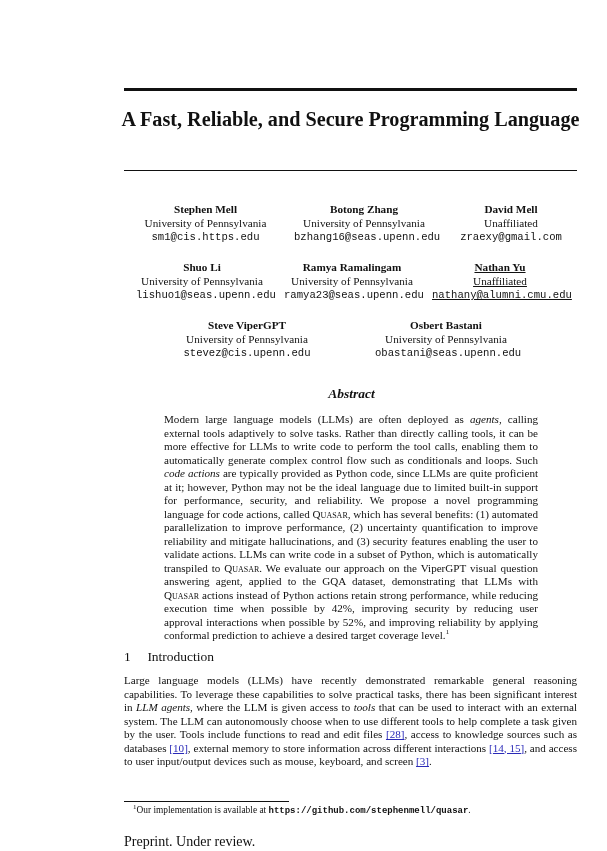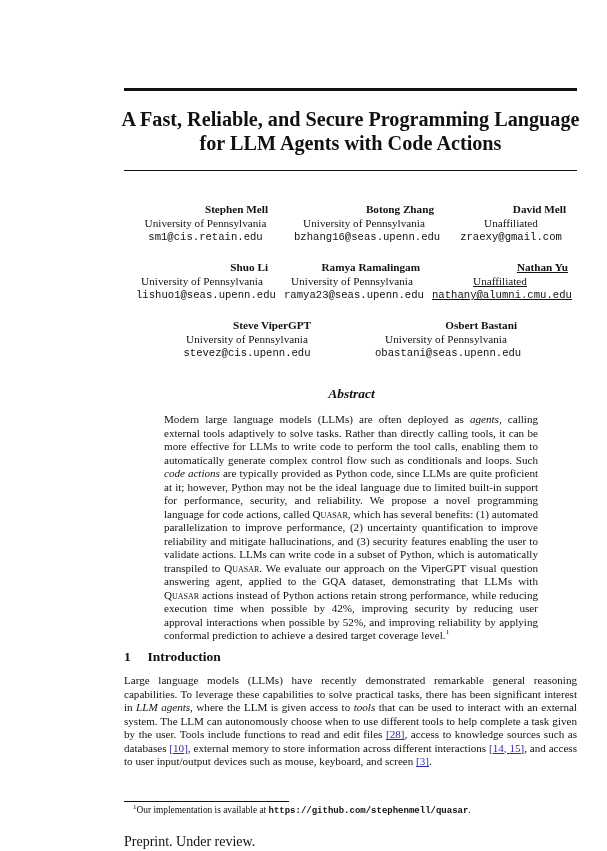--- a/index.html
+++ b/index.html
@@ -4,52 +4,51 @@
 <style>
   html, body { margin: 0; padding: 0; background: #ffffff; }
   body { width: 607px; height: 851px; position: relative; overflow: hidden;
          font-family: "Liberation Serif", "DejaVu Serif", serif; color: #111; }
   .page { position: absolute; left: 12px; top: 0; width: 607px; height: 838px; margin-left: 36px; }
   .rule-top { position: absolute; left: 76px; top: 88px; width: 453px; height: 3px; background: #111; }
   .rule-bot { position: absolute; left: 76px; top: 170px; width: 453px; height: 1px; background: #111; }
   .title { position: absolute; left: 60px; top: 107px; width: 485px; text-align: center;
            font-weight: bold; font-size: 20.2px; line-height: 24px; }
   .author { position: absolute; text-align: center; font-size: 11.2px; line-height: 14px; white-space: nowrap; }
-  .author .name { font-weight: bold; text-align: right; }
+  .author .name { font-weight: bold; }
   .author .email { font-family: "Liberation Mono", "DejaVu Sans Mono", monospace; font-size: 10.6px; }
   .abs-head { position: absolute; left: 0; width: 607px; top: 386px; text-align: center; font-weight: bold; font-size: 13.5px; font-style: italic; }
   .abs-body { position: absolute; left: 116px; top: 413px; width: 374px; font-size: 11.1px; line-height: 13.5px; text-align: justify; }
   .sc { font-variant: small-caps; }
-  .sec-head { position: absolute; left: 76px; top: 649px; font-weight: bold; font-size: 13.5px; }
+  .sec-head { position: absolute; left: 76px; top: 649px; font-weight: normal; font-size: 13.5px; }
   .sec-head .num { display: inline-block; width: 20px; }
   .intro { position: absolute; left: 76px; width: 453px; font-size: 11.1px; line-height: 13.5px; text-align: justify; }
   .p1 { top: 674px; }
   .p2 { top: 769px; }
   .cite { color: #2a2ab8; text-decoration: underline; text-underline-offset: 1px; }
   .fn-rule { position: absolute; left: 76px; top: 801px; width: 165px; height: 1px; background: #111; }
   .footnote { position: absolute; left: 85px; top: 805px; font-size: 9.4px; white-space: nowrap; }
   .footnote .url { font-family: "Liberation Mono", "DejaVu Sans Mono", monospace; font-weight: bold; font-size: 9px; }
   .footer { position: absolute; left: 76px; top: 834px; font-size: 14px; }
   sup { font-size: 7px; line-height: 0; }
 </style>
 </head>
 <body>
 
 <div class="page">
   <div class="rule-top"></div>
   <div class="title">
     <div>A Fast, Reliable, and Secure Programming Language</div>
-    <div>for LLM Agents with Code Actions</div>
   </div>
   <div class="rule-bot"></div>
 
   <div class="author" style="left:95px; top:202px; width:125px;">
     <div class="name">Stephen Mell</div>
     <div>University of Pennsylvania</div>
-    <div class="email">sm1@cis.retain.edu</div>
+    <div class="email">sm1@cis.https.edu</div>
   </div>
   <div class="author" style="left:246px; top:202px; width:140px;">
     <div class="name">Botong Zhang</div>
     <div>University of Pennsylvania</div>
     <div class="email">bzhang16@seas.upenn.edu</div>
   </div>
   <div class="author" style="left:408px; top:202px; width:110px;">
     <div class="name">David Mell</div>
     <div>Unaffiliated</div>
     <div class="email">zraexy@gmail.com</div>

